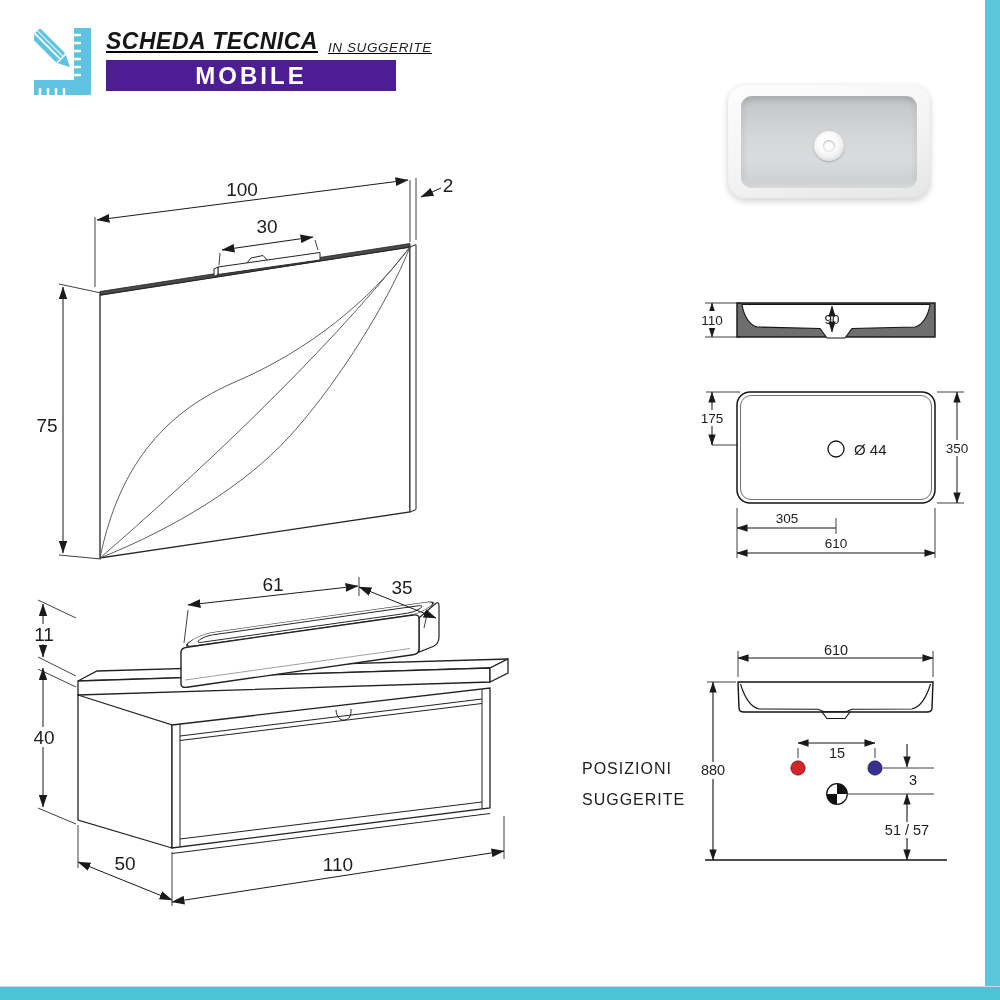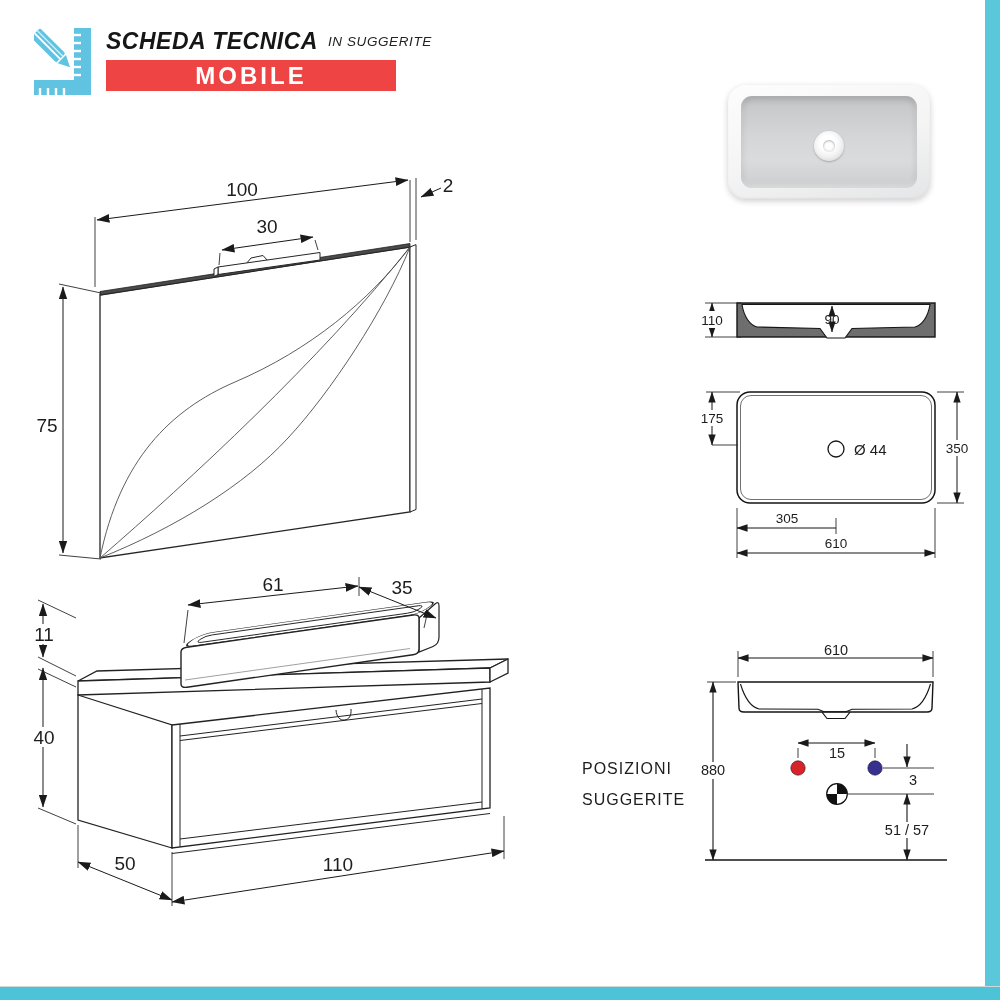--- a/index.html
+++ b/index.html
@@ -4,24 +4,24 @@
 <style>
   html,body{margin:0;padding:0;background:#ffffff;}
   .sheet{position:relative;width:1000px;height:1000px;background:#fff;overflow:hidden;
          font-family:"Liberation Sans",sans-serif;}
   
   .accent-right{position:absolute;right:0;top:0;width:15px;height:1000px;background:#5ac7da;}
   .accent-bottom{position:absolute;left:0;bottom:0;width:1000px;height:13px;background:#4cc3d6;border-top:1px solid #cfd8d9;}
   
   .hdr{position:absolute;left:34px;top:28px;display:flex;}
   .hdr-txt{margin-left:8px;}
-  .hdr-line1{display:flex;align-items:center;white-space:nowrap;}
+  .hdr-line1{display:flex;align-items:flex-end;white-space:nowrap;text-decoration:underline;}
   .title{font-size:23px;font-weight:bold;font-style:italic;color:#161616;letter-spacing:.5px;}
   .subtitle{font-size:13.5px;font-style:italic;color:#222;margin-left:10px;letter-spacing:.6px;}
-  .banner{margin-top:5px;width:290px;height:31px;background:#ef4444;display:flex;align-items:center;justify-content:center;}
+  .banner{margin-top:5px;width:290px;height:31px;background:#4c1d95;display:flex;align-items:center;justify-content:center;}
   .banner span{color:#fff;font-weight:bold;font-size:24px;letter-spacing:3px;}
   
   .svg-abs{position:absolute;}
   svg text{fill:#1d1d1d;}
   .dimL{font-size:19px;}
   .dimS{font-size:13.5px;}
   .dimM{font-size:14.5px;}
   .poslbl{font-size:16px;letter-spacing:1px;}
   
   .basin-photo{position:absolute;left:728px;top:85px;width:202px;height:114px;border-radius:18px;

